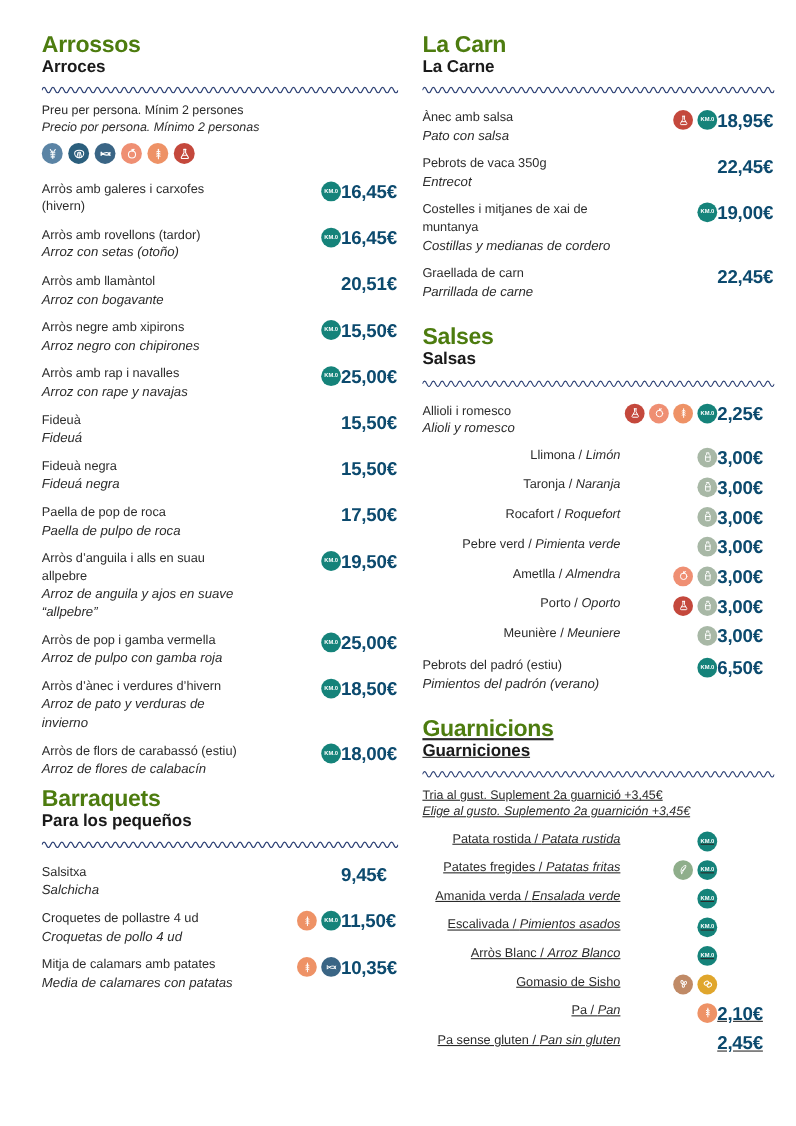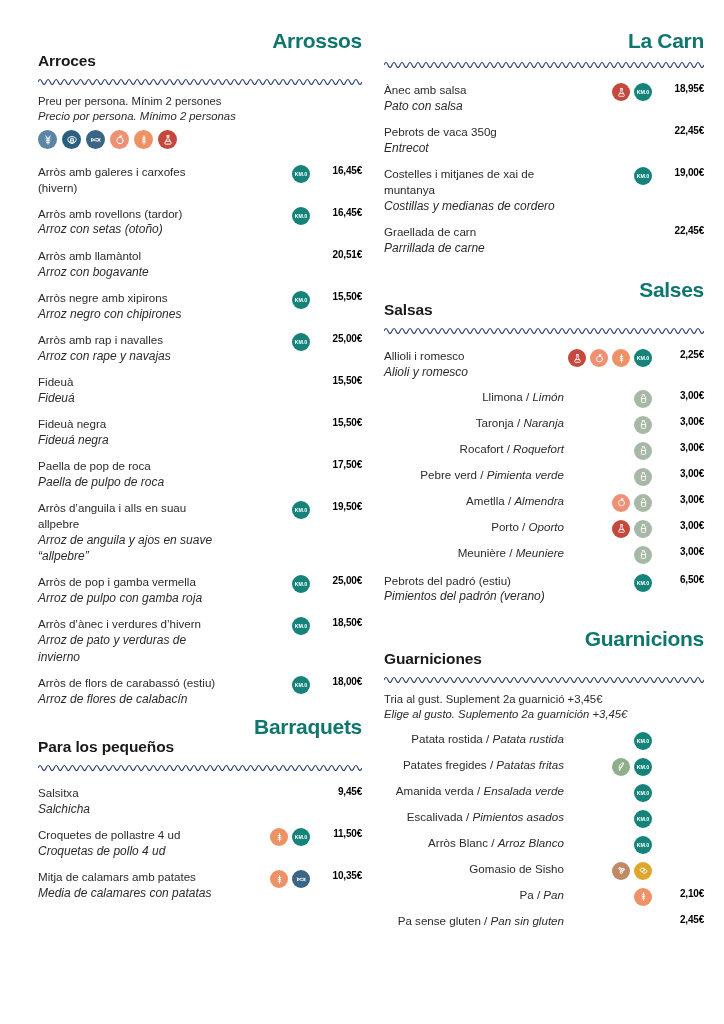--- a/index.html
+++ b/index.html
@@ -17,21 +17,21 @@
     gap: 22px;
   }
   .col { width: 324px; flex: 0 0 324px; }
   .col-right { width: 320px; flex: 0 0 320px; }
 
   
   .section { margin-bottom: 4px; }
   .sec-head { line-height: 1.05; }
   .sec-title {
     font-size: 21px; font-weight: 700; letter-spacing: -0.3px;
-    color: #0f766e; font-stretch: condensed; text-align: right;
+    color: #4d7c0f; font-stretch: condensed;
   }
   .sec-sub {
     font-size: 15.5px; font-weight: 700; letter-spacing: -0.1px;
     color: #1a1a1a; margin-top: 1px;
   }
   .wave { display: block; width: 100%; height: 9px; margin: 7px 0 9px 0; }
 
   
   .note { font-size: 11.3px; line-height: 1.32; margin-bottom: 6px; }
   .note .ca { color: #2b2b2b; }
@@ -52,22 +52,22 @@
   .nm-ca { font-size: 11.6px; line-height: 1.36; color: #2b2b2b; }
   .nm-es { font-size: 12px; line-height: 1.36; font-style: italic; color: #2b2b2b; }
   .nm-inline { font-size: 11.6px; line-height: 1.36; color: #2b2b2b; text-align: right; }
   .nm-inline i { font-style: italic; }
   .item-icons {
     flex: 0 0 auto; display: flex; gap: 4px; align-items: center;
     justify-content: flex-end; min-height: 18px; padding-top: 1px;
     width: 82px;
   }
   .item-price {
-    flex: 0 0 auto; width: 52px; text-align: right;
-    font-size: 10px; font-weight: 700; color: #000000;
+    flex: 0 0 auto; width: 52px; 
+    font-size: 17px; font-weight: 700; color: #0c4a6e;
     letter-spacing: -0.2px; padding-top: 1px;
   }
 
   
   .chip {
     width: 18px; height: 18px; border-radius: 50%;
     display: inline-flex; align-items: center; justify-content: center;
     flex: 0 0 auto;
   }
   .chip svg { width: 11px; height: 11px; display: block; }
@@ -304,20 +304,21 @@
             </div>
             <div class="item-price">10,35€</div>
           </div>
         </div>
       </div>
     </div>
   <div class="col-right" id="right-col">
       <div class="section">
         <div class="sec-head">
           <div class="sec-title">La Carn</div>
+          <div class="sec-sub">La Carne</div>
         </div>
         <svg class="wave" viewBox="0 0 320 9" preserveAspectRatio="none">
           <path d="M0 6 q 2 -5 4 0 q 2 5 4 0 q 2 -5 4 0 q 2 5 4 0 q 2 -5 4 0 q 2 5 4 0 q 2 -5 4 0 q 2 5 4 0 q 2 -5 4 0 q 2 5 4 0 q 2 -5 4 0 q 2 5 4 0 q 2 -5 4 0 q 2 5 4 0 q 2 -5 4 0 q 2 5 4 0 q 2 -5 4 0 q 2 5 4 0 q 2 -5 4 0 q 2 5 4 0 q 2 -5 4 0 q 2 5 4 0 q 2 -5 4 0 q 2 5 4 0 q 2 -5 4 0 q 2 5 4 0 q 2 -5 4 0 q 2 5 4 0 q 2 -5 4 0 q 2 5 4 0 q 2 -5 4 0 q 2 5 4 0 q 2 -5 4 0 q 2 5 4 0 q 2 -5 4 0 q 2 5 4 0 q 2 -5 4 0 q 2 5 4 0 q 2 -5 4 0 q 2 5 4 0 q 2 -5 4 0 q 2 5 4 0 q 2 -5 4 0 q 2 5 4 0 q 2 -5 4 0 q 2 5 4 0 q 2 -5 4 0 q 2 5 4 0 q 2 -5 4 0 q 2 5 4 0 q 2 -5 4 0 q 2 5 4 0 q 2 -5 4 0 q 2 5 4 0 q 2 -5 4 0 q 2 5 4 0 q 2 -5 4 0 q 2 5 4 0 q 2 -5 4 0 q 2 5 4 0 q 2 -5 4 0 q 2 5 4 0 q 2 -5 4 0 q 2 5 4 0 q 2 -5 4 0 q 2 5 4 0 q 2 -5 4 0 q 2 5 4 0 q 2 -5 4 0 q 2 5 4 0 q 2 -5 4 0 q 2 5 4 0 q 2 -5 4 0 q 2 5 4 0 q 2 -5 4 0 q 2 5 4 0 q 2 -5 4 0 q 2 5 4 0 q 2 -5 4 0 q 2 5 4 0" fill="none" stroke="#2b3f73" stroke-width="1.1"></path>
         </svg>
         <div class="items">
           <div class="item">
             <div class="item-names">
               <div class="nm-ca">Ànec amb salsa</div>
               <div class="nm-es">Pato con salsa</div>
             </div>
@@ -512,21 +513,21 @@
               <div class="nm-ca">Pebrots del padró (estiu)</div>
               <div class="nm-es">Pimientos del padrón (verano)</div>
             </div>
             <div class="item-icons">
               <span class="chip-km">KM.0</span>
             </div>
             <div class="item-price">6,50€</div>
           </div>
         </div>
       </div>
-      <div class="section" style="margin-top: 18px;">
+      <div class="section" style="margin-top: 18px; text-decoration: underline;">
         <div class="sec-head">
           <div class="sec-title">Guarnicions</div>
           <div class="sec-sub">Guarniciones</div>
         </div>
         <svg class="wave" viewBox="0 0 320 9" preserveAspectRatio="none">
           <path d="M0 6 q 2 -5 4 0 q 2 5 4 0 q 2 -5 4 0 q 2 5 4 0 q 2 -5 4 0 q 2 5 4 0 q 2 -5 4 0 q 2 5 4 0 q 2 -5 4 0 q 2 5 4 0 q 2 -5 4 0 q 2 5 4 0 q 2 -5 4 0 q 2 5 4 0 q 2 -5 4 0 q 2 5 4 0 q 2 -5 4 0 q 2 5 4 0 q 2 -5 4 0 q 2 5 4 0 q 2 -5 4 0 q 2 5 4 0 q 2 -5 4 0 q 2 5 4 0 q 2 -5 4 0 q 2 5 4 0 q 2 -5 4 0 q 2 5 4 0 q 2 -5 4 0 q 2 5 4 0 q 2 -5 4 0 q 2 5 4 0 q 2 -5 4 0 q 2 5 4 0 q 2 -5 4 0 q 2 5 4 0 q 2 -5 4 0 q 2 5 4 0 q 2 -5 4 0 q 2 5 4 0 q 2 -5 4 0 q 2 5 4 0 q 2 -5 4 0 q 2 5 4 0 q 2 -5 4 0 q 2 5 4 0 q 2 -5 4 0 q 2 5 4 0 q 2 -5 4 0 q 2 5 4 0 q 2 -5 4 0 q 2 5 4 0 q 2 -5 4 0 q 2 5 4 0 q 2 -5 4 0 q 2 5 4 0 q 2 -5 4 0 q 2 5 4 0 q 2 -5 4 0 q 2 5 4 0 q 2 -5 4 0 q 2 5 4 0 q 2 -5 4 0 q 2 5 4 0 q 2 -5 4 0 q 2 5 4 0 q 2 -5 4 0 q 2 5 4 0 q 2 -5 4 0 q 2 5 4 0 q 2 -5 4 0 q 2 5 4 0 q 2 -5 4 0 q 2 5 4 0 q 2 -5 4 0 q 2 5 4 0 q 2 -5 4 0 q 2 5 4 0 q 2 -5 4 0 q 2 5 4 0" fill="none" stroke="#2b3f73" stroke-width="1.1"></path>
         </svg>
         <div class="note"><span class="ca">Tria al gust. Suplement 2a guarnició +3,45€</span><span class="es">Elige al gusto. Suplemento 2a guarnición +3,45€</span></div>
         <div class="items">
           <div class="item tight">

